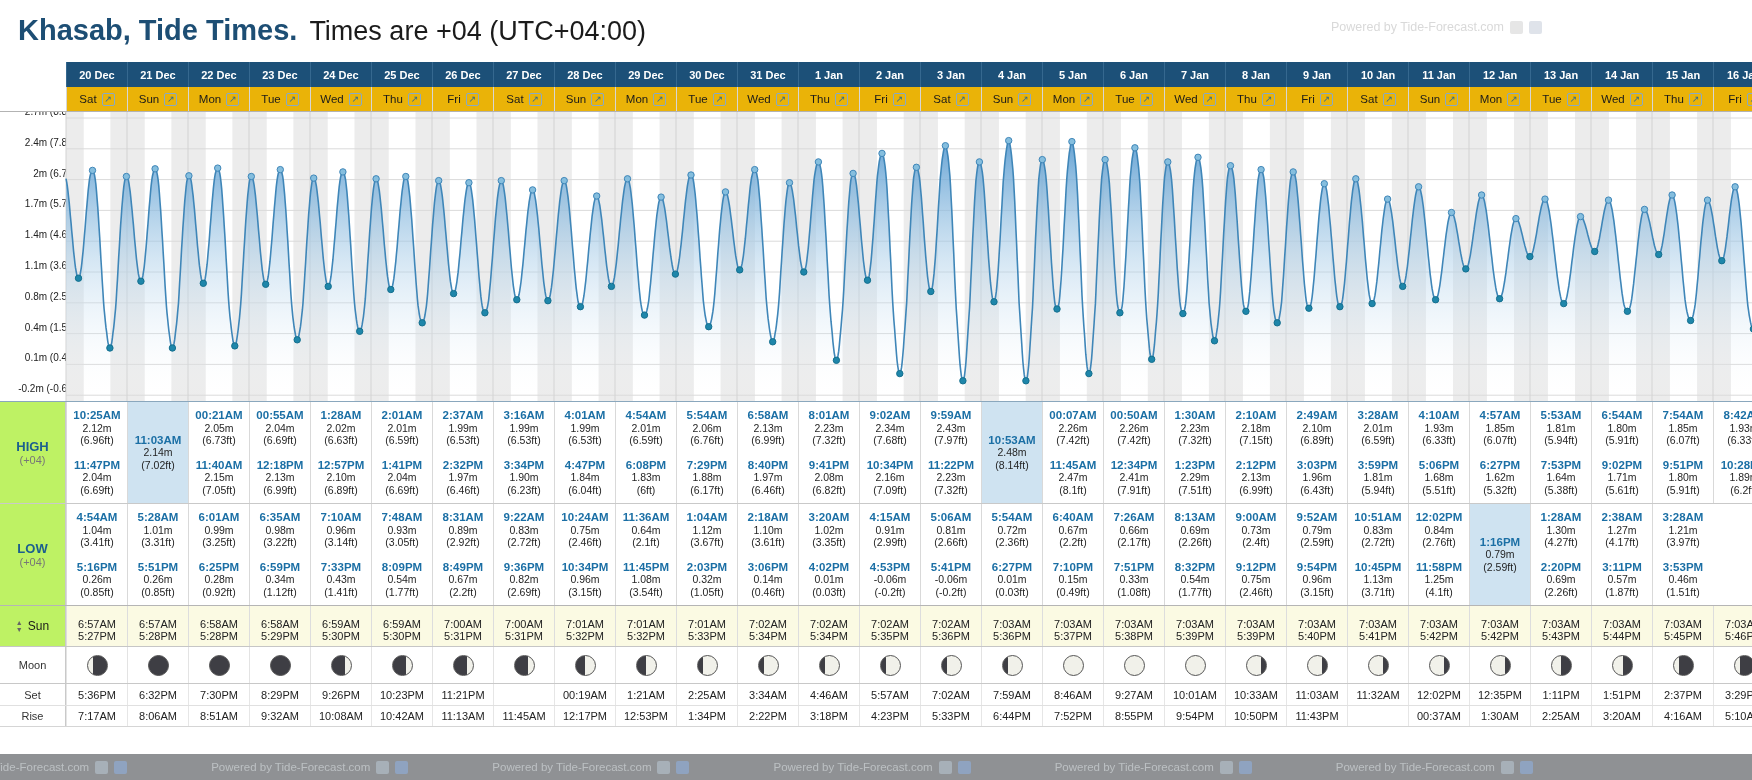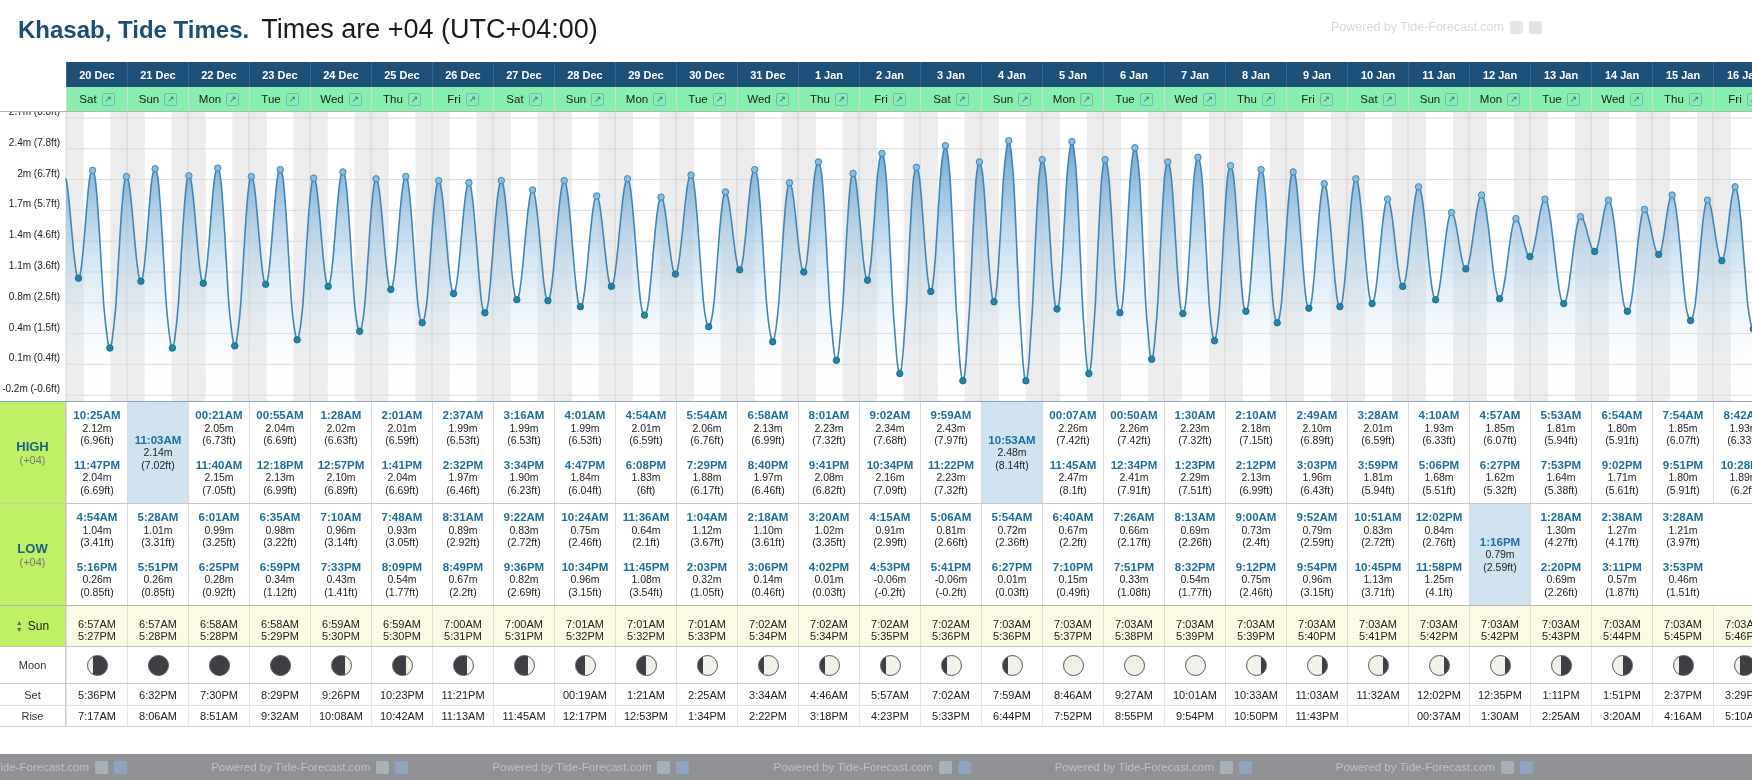--- a/index.html
+++ b/index.html
@@ -3,45 +3,45 @@
 <meta charset="utf-8">
 <style>
   * { box-sizing: border-box; }
   html,body { margin:0; padding:0; }
   body {
     width:1752px; height:780px; overflow:hidden; position:relative;
     background:#fff; font-family:"Liberation Sans", sans-serif; color:#222;
   }
   
   .titlebar { height:62px; position:relative; display:flex; align-items:baseline; gap:12px; padding:14px 0 0 18px; }
-  .loc { font-weight:bold; color:#1d4e74; font-size:24px; }
+  .loc { font-weight:bold; color:#1d4e74; font-size:29px; }
   .sub { color:#1b1b1b; font-size:27px; }
   .pow-top { position:absolute; right:210px; top:20px; display:flex; align-items:center; gap:6px; color:#d9d9d9; font-size:12.5px; }
   .pow-ic { width:13px; height:13px; border-radius:2px; display:inline-block; }
   .pic1 { background:#e6e6e6; } .pic2 { background:#dfe3ea; }
 
   
   .grid { display:grid; grid-template-columns:66px repeat(28, 61px); }
   .gut { background:#fff; }
 
   
   .dates { height:25px; }
   .datecell { background:#1c5078; color:#fff; font-size:11px; font-weight:bold;
     display:flex; align-items:center; justify-content:center; border-left:1px solid #35688f; white-space:nowrap; overflow:hidden; }
 
   
   .dows { height:25px; border-bottom:1px solid #b3b3b3; }
   .dowcell { display:flex; align-items:center; justify-content:center; gap:5px; font-size:11.5px; color:#1a1a1a;
-    border-left:1px solid #d6d6d6; background:#86efac; overflow:hidden; }
+    border-left:1px solid #d6d6d6; background:#eab308; overflow:hidden; }
   .expand { width:13px; height:13px; border:1px solid #87aac6; border-radius:2px; color:#2d6a94;
     font-size:9px; line-height:11px; text-align:center; cursor:pointer; flex:0 0 auto; }
 
   
   .chartwrap { position:relative; height:290px; overflow:hidden; border-bottom:1px solid #8aa7bd; background:#fff; }
-  .ylab { position:absolute; left:0; width:60px; text-align:right; font-size:10px; color:#222; white-space:nowrap; }
+  .ylab { position:absolute; left:16px; width:60px; text-align:right; font-size:10px; color:#222; white-space:nowrap; }
   #chartSvg { position:absolute; left:0; top:0; }
 
   
   .high, .low { height:102px; }
   .high { border-bottom:1px solid #c9c9c9; }
   .low  { border-bottom:1px solid #b5b5b5; }
   .lblcell { display:flex; flex-direction:column; align-items:center; justify-content:center; border-right:1px solid #c9c9c9; background:#bef264; }
   .lbl-main { font-weight:bold; color:#1c5f8e; font-size:13px; }
   .lbl-sub { color:#777; font-size:11px; }
   .tidecell { border-left:1px solid #d9d9d9; display:flex; flex-direction:column; justify-content:space-between;

